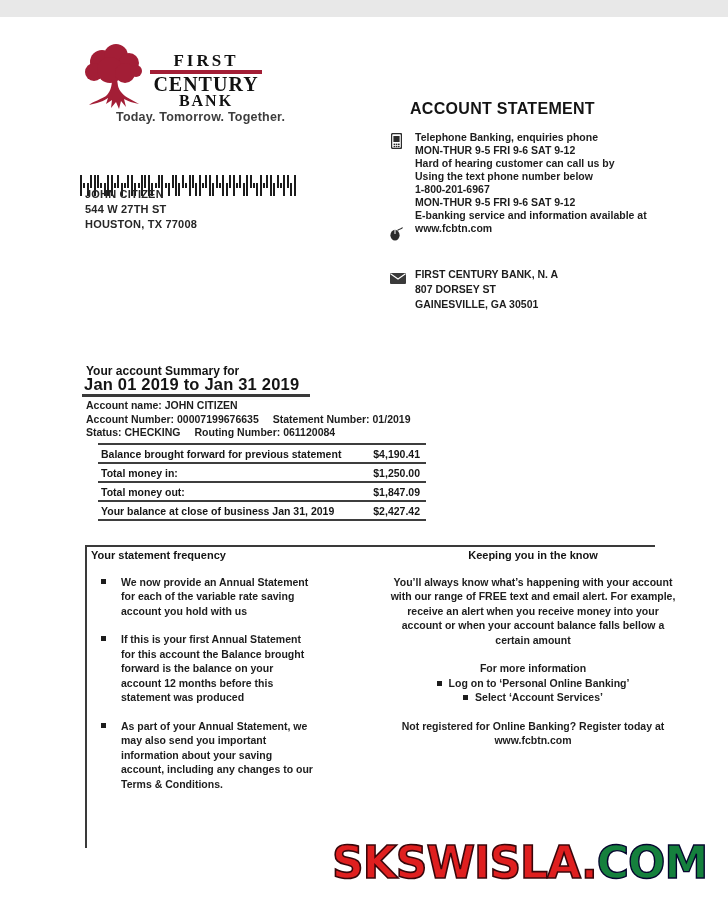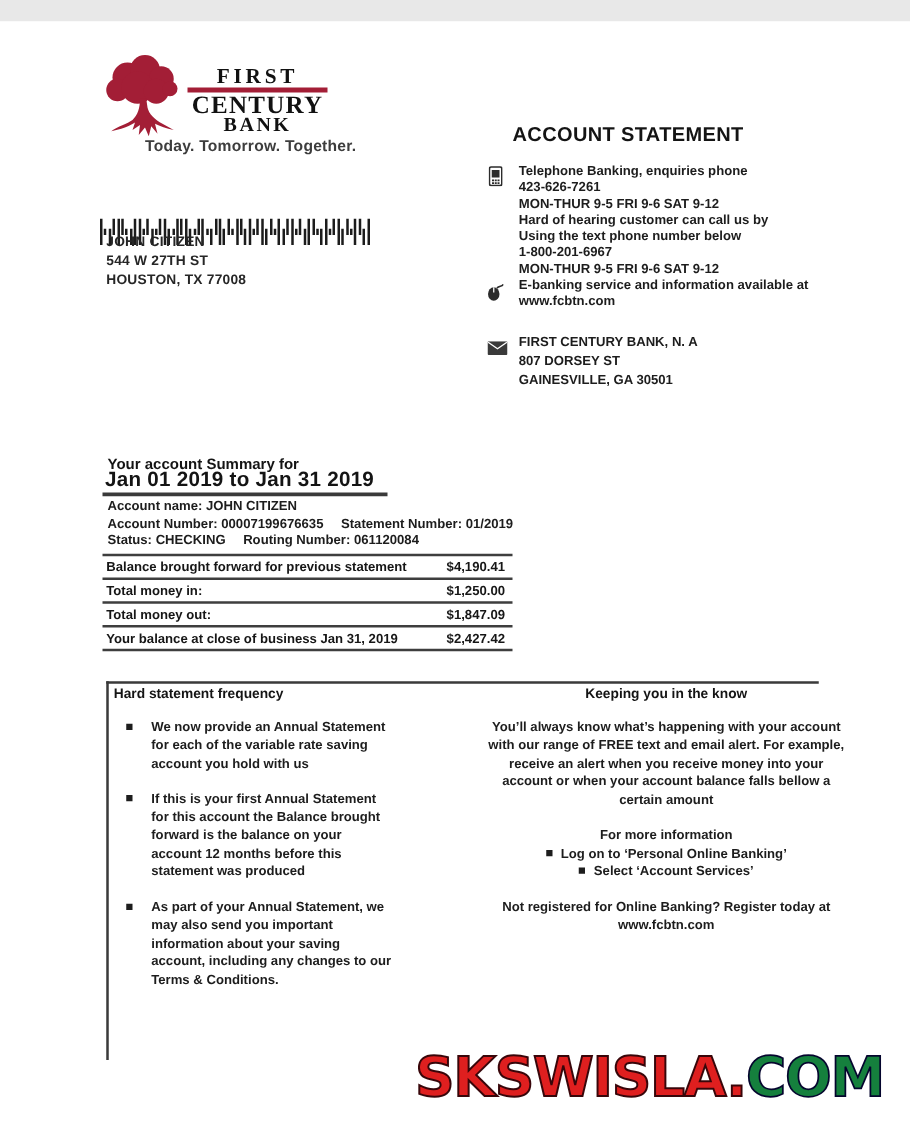--- a/index.html
+++ b/index.html
@@ -177,21 +177,20 @@
       <rect x="2.6" y="10.6" width="1.6" height="1.4" fill="#2b2b2b"></rect>
       <rect x="4.8" y="10.6" width="1.6" height="1.4" fill="#2b2b2b"></rect>
       <rect x="7" y="10.6" width="1.6" height="1.4" fill="#2b2b2b"></rect>
       <rect x="2.6" y="12.8" width="1.6" height="1.4" fill="#2b2b2b"></rect>
       <rect x="4.8" y="12.8" width="1.6" height="1.4" fill="#2b2b2b"></rect>
       <rect x="7" y="12.8" width="1.6" height="1.4" fill="#2b2b2b"></rect>
     </svg>
   </div>
   <div class="abs info-lines" style="left:415px; top:114px;">
     <div>Telephone Banking, enquiries phone</div>
-    <div>423-626-7261</div>
     <div>MON-THUR 9-5 FRI 9-6 SAT 9-12</div>
     <div>Hard of hearing customer can call us by</div>
     <div>Using the text phone number below</div>
     <div>1-800-201-6967</div>
     <div>MON-THUR 9-5 FRI 9-6 SAT 9-12</div>
     <div>E-banking service and information available at</div>
     <div>www.fcbtn.com</div>
   </div>
   <div class="abs" style="left:389px; top:209px;">
     <svg class="icon" width="15" height="15" viewBox="0 0 15 15">
@@ -219,21 +218,21 @@
   <div class="abs sum-details" style="left:86px; top:382px;">
     <div>Account name: JOHN CITIZEN</div>
     <div>
       <span>Account Number: 00007199676635</span><span class="gap"></span><span>Statement Number: 01/2019</span>
     </div>
     <div>
       <span>Status: CHECKING</span><span class="gap"></span><span>Routing Number:  061120084</span>
     </div>
   </div>
 
-  <div class="abs btable" style="left:82px; top:426px;">
+  <div class="abs btable" style="left:98px; top:426px;">
     <div class="trow">
       <span>Balance brought forward for previous statement</span>
       <span class="tval">$4,190.41</span>
     </div>
     <div class="trow">
       <span>Total money in:</span>
       <span class="tval">$1,250.00</span>
     </div>
     <div class="trow">
       <span>Total money out:</span>
@@ -242,21 +241,21 @@
     <div class="trow">
       <span>Your balance at close of business Jan 31, 2019</span>
       <span class="tval">$2,427.42</span>
     </div>
   </div>
 
   <div class="abs rule-h" style="left:85px; top:528px; width:570px;"></div>
   <div class="abs rule-v" style="left:85px; top:528px; height:303px;"></div>
 
   <div class="abs col" style="left:91px; top:531px; width:222px;">
-    <h3>Hard statement frequency</h3>
+    <h3>Your statement frequency</h3>
     <ul class="blist">
       <li>
         <span class="sq"></span>
         <span>We now provide an Annual Statement for each of the variable rate saving account you hold with us</span>
       </li>
       <li>
         <span class="sq"></span>
         <span>If this is your first Annual Statement for this account the Balance brought forward is the balance on your account 12 months before this statement was produced</span>
       </li>
       <li>

